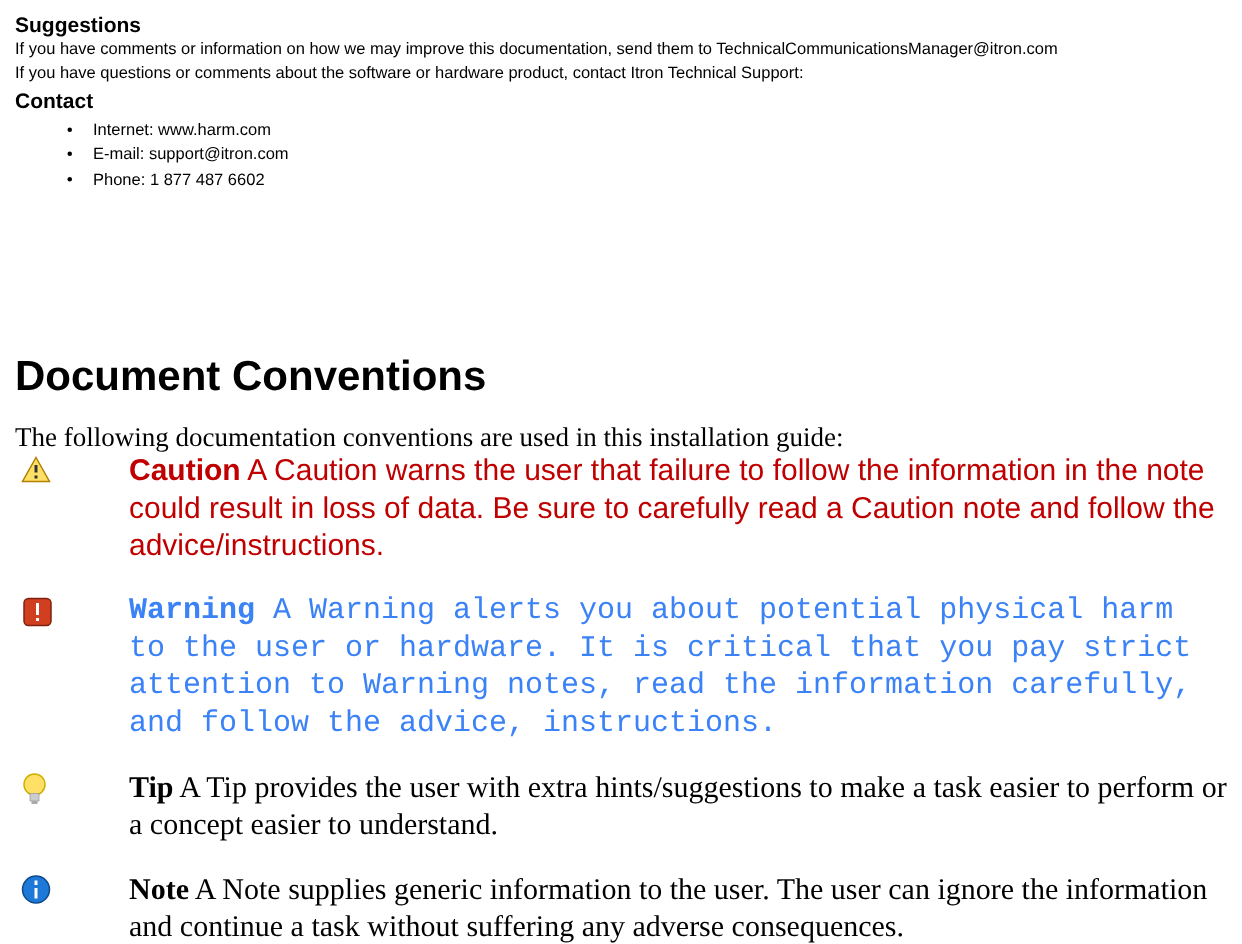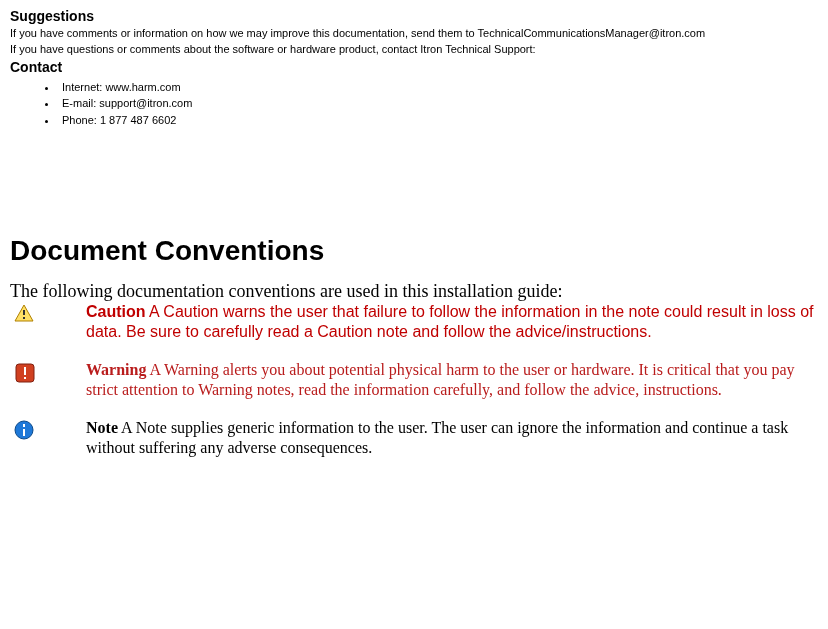--- a/index.html
+++ b/index.html
@@ -51,25 +51,25 @@
     .conv-icon {
       width: 76px;
       flex-shrink: 0;
       display: flex;
       justify-content: flex-start;
       padding-top: 2px;
       padding-left: 4px;
     }
     .conv-text {
       flex: 1;
-      font-size: 16px;
+      font-size: 20px;
       line-height: 1.25;
     }
     .caution-color { color: #c00000; font-family: Arial, Helvetica, sans-serif; }
-    .warning-color { color: #b91c1c; font-family: Liberation Serif, serif; }
+    .warning-color { color: #3b82f6; font-family: Liberation Mono, monospace; }
     .tip-font,
     .note-font { font-family: "Times New Roman", Times, serif; color: #000; }
     .conv-label { font-weight: bold; }
     svg { display: block; }
   </style>
 </head>
 <body>
 
 <div class="small-heading">Suggestions</div>
 <div class="small-para">If you have comments or information on how we may improve this documentation, send them to TechnicalCommunicationsManager@itron.com</div>
@@ -105,20 +105,32 @@
         <rect x="2" y="2" width="18" height="18" rx="3" fill="#d04020" stroke="#802010" stroke-width="1"></rect>
         <rect x="10" y="5" width="2" height="8" fill="#fff"></rect>
         <rect x="10" y="15" width="2" height="2" fill="#fff"></rect>
       </svg>
     </div>
     <div class="conv-text warning-color">
       <span class="conv-label">Warning</span><span>  A Warning alerts you about potential physical harm to the user or hardware. It is critical that you pay strict attention to Warning notes, read the information carefully, and follow the advice, instructions.</span>
     </div>
   </div>
 
+  <div class="conv-row">
+    <div class="conv-icon">
+      <svg width="18" height="24" viewBox="0 0 18 24">
+        <circle cx="9" cy="8" r="7" fill="#ffe066" stroke="#d0b000" stroke-width="1"></circle>
+        <rect x="6" y="14" width="6" height="5" fill="#ccc" stroke="#999" stroke-width="0.5"></rect>
+        <rect x="7" y="19" width="4" height="2" fill="#aaa"></rect>
+      </svg>
+    </div>
+    <div class="conv-text tip-font">
+      <span class="conv-label">Tip</span><span>  A Tip provides the user with extra hints/suggestions to make a task easier to perform or a concept easier to understand.</span>
+    </div>
+  </div>
 
   <div class="conv-row">
     <div class="conv-icon">
       <svg width="20" height="20" viewBox="0 0 20 20">
         <circle cx="10" cy="10" r="9" fill="#1e78d8" stroke="#0d4a8a" stroke-width="1"></circle>
         <rect x="9" y="9" width="2" height="7" fill="#fff"></rect>
         <rect x="9" y="4" width="2" height="3" fill="#fff"></rect>
       </svg>
     </div>
     <div class="conv-text note-font">

